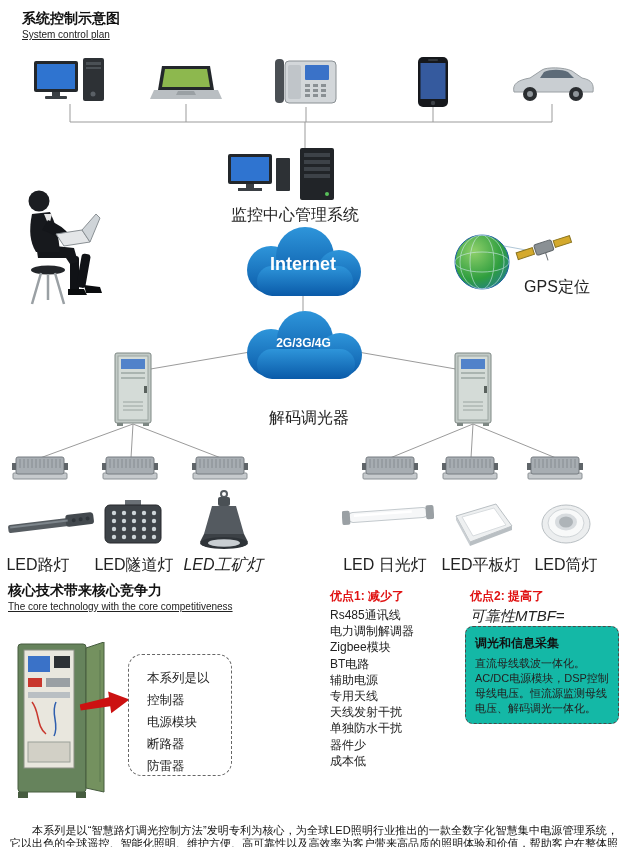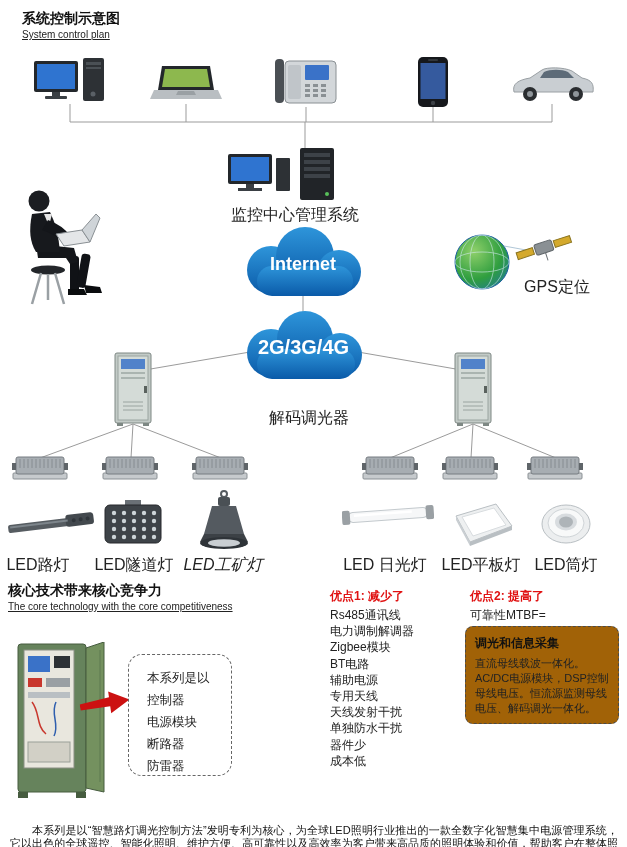--- a/index.html
+++ b/index.html
@@ -8,22 +8,22 @@
   .abs { position:absolute; }
   .lines-svg { position:absolute; left:0; top:0; z-index:1; }
   .node { z-index:2; }
   .center { transform:translateX(-50%); }
   .t-zh-title { font-size:14px; font-weight:bold; color:#111; }
   .t-en { font-size:10px; color:#222;text-decoration:underline; }
   .small-label { font-size:16px; color:#222; white-space:nowrap; }
   .cloud-text { position:absolute; left:0; right:0; text-align:center; color:#fff; font-weight:bold; z-index:3; }
   .red-title { color:#e01212; font-weight:bold; font-size:12px; white-space:nowrap; }
   .adv-list div { font-size:12px; line-height:16.2px; color:#222; white-space:nowrap; }
-  .mtbf { font-size:12px; color:#222; white-space:nowrap; }
-  .dash-box { border:1px dashed #4a4a4a; border-radius:8px; padding:8px 9px; background:#a16207; }
+  .mtbf { font-size:15px; color:#222; white-space:nowrap;font-style:italic; }
+  .dash-box { border:1px dashed #4a4a4a; border-radius:8px; padding:8px 9px; background:#14b8a6; }
   .dash-box .box-title { font-size:12px; font-weight:bold; color:#111; margin-bottom:4px; }
   .dash-box .box-body { font-size:11px; line-height:15px; color:#222; }
   .parts-box { border:1px dashed #666; border-radius:14px; padding:12px 0 0 18px; background:#fff; }
   .parts-box div { font-size:12.5px; line-height:22px; color:#222; white-space:nowrap; }
   .footer-p { font-size:11px; line-height:13.4px; text-align:justify; text-indent:2em; color:#111;margin-top:18px; }
 </style>
 </head>
 <body>
 
 <div class="page">
@@ -207,21 +207,21 @@
             <stop offset="1" stop-color="#0a5aa8"></stop>
       </linearGradient>
         </defs>
       <g fill="url(#cg2)">
         <circle cx="40" cy="45" r="24"></circle>
         <circle cx="74" cy="31" r="28"></circle>
         <circle cx="109" cy="47" r="22"></circle>
         <rect x="26" y="41" width="98" height="30" rx="15"></rect>
       </g>
     </svg>
-    <div class="cloud-text" style="top:28px; font-size:20px;">2G/3G/4G</div>
+    <div class="cloud-text" style="top:28px; font-size:12px;">2G/3G/4G</div>
   </div>
 
   <div class="abs node" style="left:114px; top:352px;">
     <svg width="38" height="74" viewBox="0 0 38 74">
       <rect x="1" y="1" width="36" height="70" rx="2" fill="#c3cbc7" stroke="#7e8884"></rect>
       <rect x="4" y="4" width="30" height="64" fill="#d4dbd7" stroke="#9aa4a0"></rect>
       <rect x="7" y="7" width="24" height="10" fill="#3a72c8" opacity="0.85"></rect>
       <rect x="7" y="20" width="24" height="2" fill="#aab4b0"></rect>
       <rect x="7" y="25" width="24" height="2" fill="#aab4b0"></rect>
       <g stroke="#9aa4a0">

